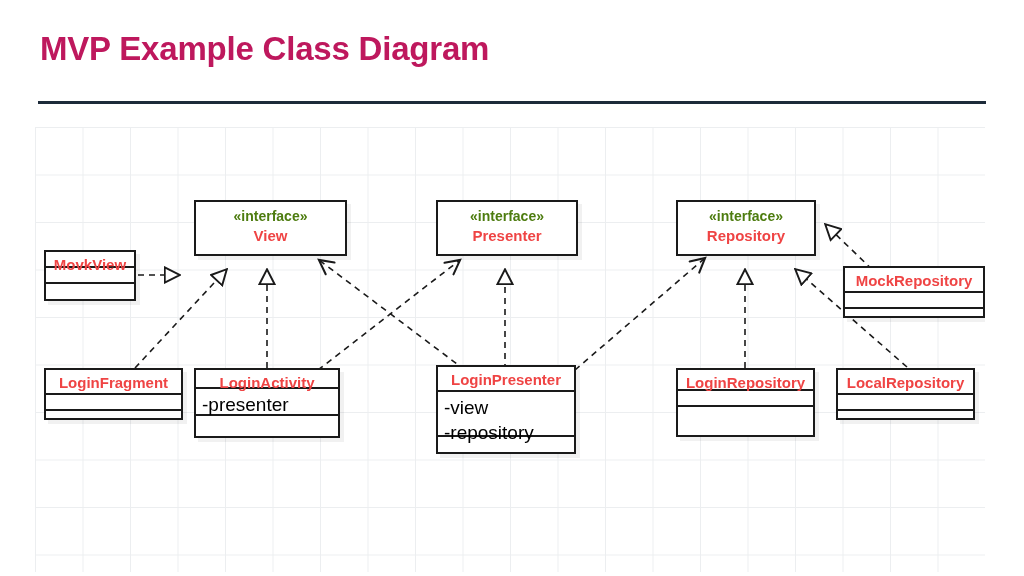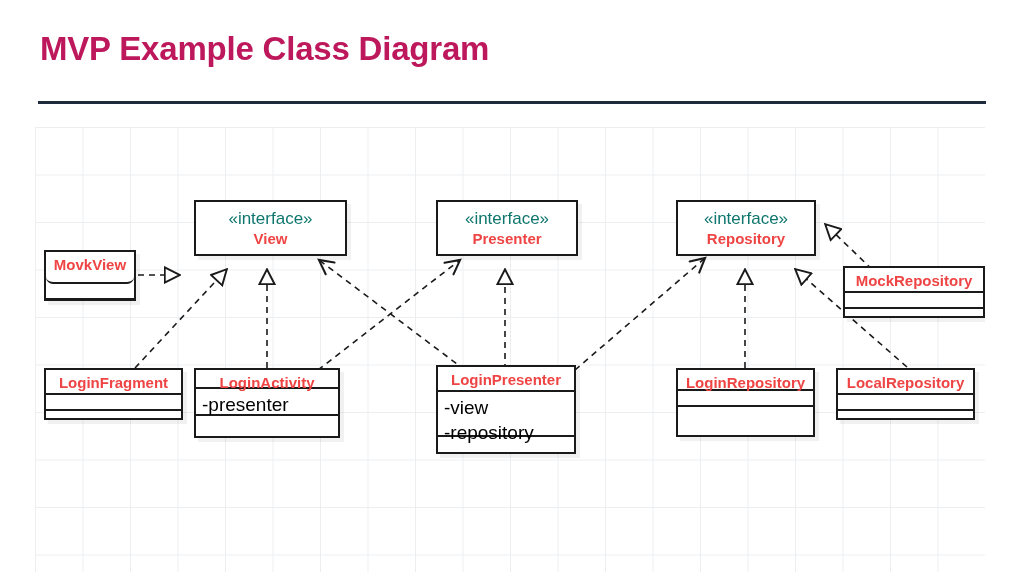--- a/index.html
+++ b/index.html
@@ -74,24 +74,24 @@
     padding: 3px 6px 4px 6px;
     border-bottom: 2px solid #1a1a1a;
   }
   .uml-head.has-stereo {
     padding-top: 6px;
     padding-bottom: 8px;
     border-bottom: none;
   }
   .stereo {
     display: block;
-    font-size: 17px;
-    font-weight: normal;
+    font-size: 14px;
+    font-weight: bold;
     line-height: 1.25;
-    color: #0f766e;
+    color: #4d7c0f;
   }
   .cname {
     display: block;
     font-size: 15px;
     font-weight: bold;
     line-height: 1.3;
     color: #ef4444;
   }
   .uml-attrs {
     box-sizing: border-box;
@@ -154,21 +154,21 @@
 
         <path d="M 710 241 L 710 142" marker-end="url(#hollowTri)"></path>
 
         <path d="M 872 240 L 760 142" marker-end="url(#hollowTri)"></path>
 
         <path d="M 845 150 L 790 97" marker-end="url(#hollowTri)"></path>
       </g>
     </svg>
 
     <div class="uml-box" style="left:9px; top:123px; width:92px; height:51px;">
-      <div class="uml-head" style="height:32px;border-radius:7px;">
+      <div class="uml-head" style="height:16px;">
         <span class="cname">MovkView</span>
       </div>
       <div class="uml-attrs empty"></div>
       <div class="uml-ops" style="height:11px;"></div>
     </div>
 
     <div class="uml-box" style="left:159px; top:73px; width:153px; height:56px;">
       <div class="uml-head has-stereo">
         <span class="stereo">«interface»</span>
         <span class="cname">View</span>

